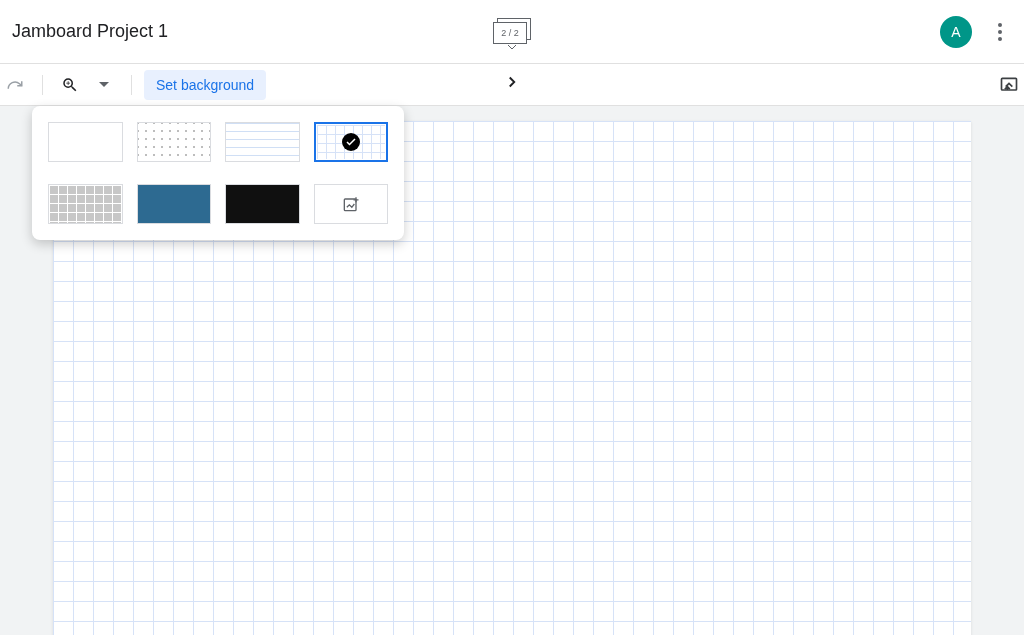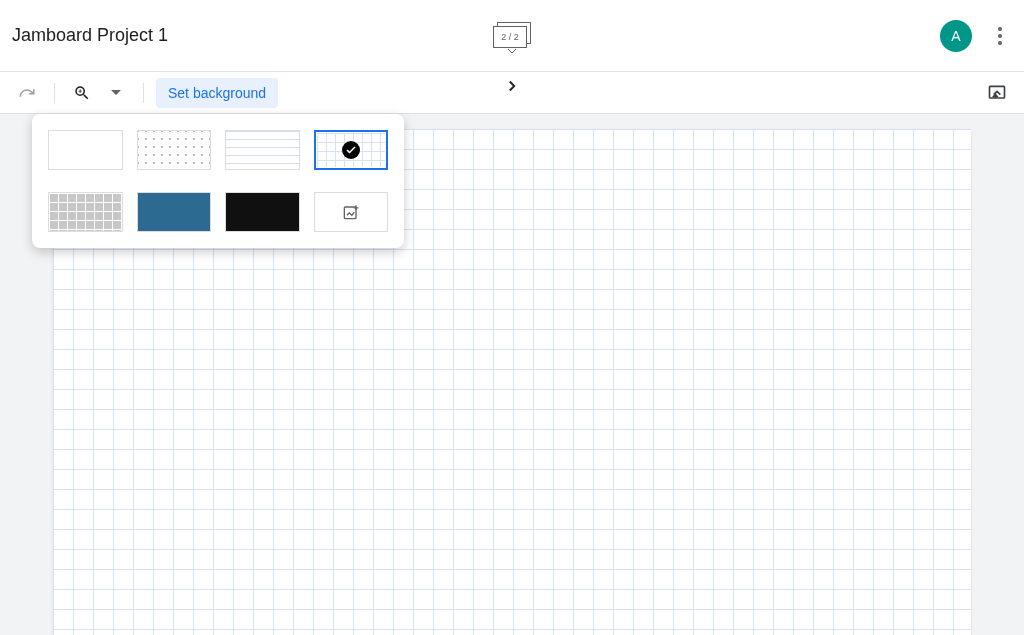--- a/index.html
+++ b/index.html
@@ -1,19 +1,19 @@
 <!DOCTYPE html>
 <html><head>
   <meta charset="utf-8">
   <style>
     * { box-sizing: border-box; margin: 0; padding: 0; }
     body { font-family: Arial, 'Helvetica Neue', sans-serif; background: #fff; width: 1024px; height: 635px; overflow: hidden; }
     
     .header {
-      height: 72px;
+      height: 64px;
       display: flex;
       align-items: center;
       padding: 0 12px;
       border-bottom: 1px solid #e0e0e0;
     }
     .title {
       font-size: 18px;
       color: #202124;
       font-weight: 400;
     }
@@ -105,21 +105,21 @@
       width: 4px;
       height: 4px;
       border-radius: 50%;
       background: #5f6368;
     }
     
     .toolbar {
       height: 42px;
       display: flex;
       align-items: center;
-      padding: 0 12px;
+      padding: 0 0;
       gap: 4px;
       border-bottom: 1px solid #e0e0e0;
     }
     .tb-btn {
       display: flex;
       align-items: center;
       justify-content: center;
       height: 30px;
       min-width: 30px;
       border-radius: 4px;

